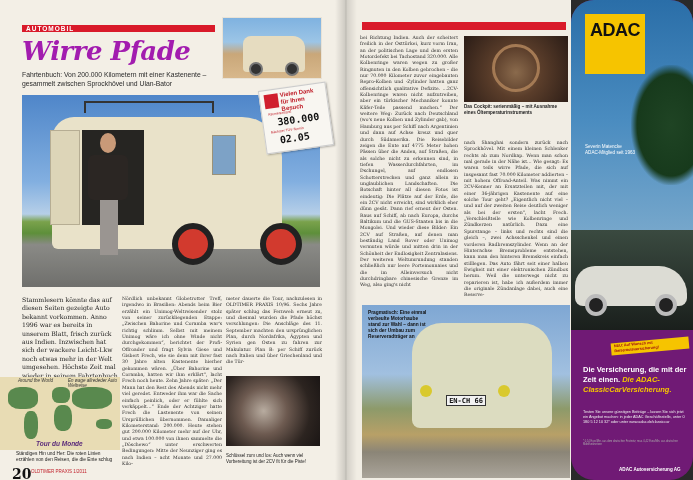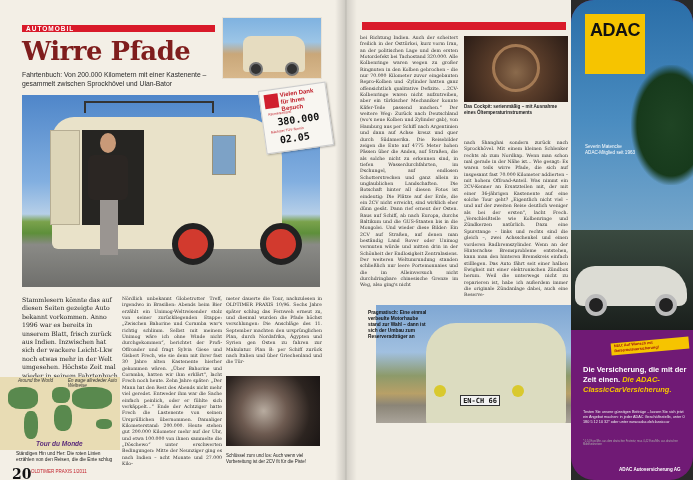--- a/index.html
+++ b/index.html
@@ -7,21 +7,21 @@
   body { position: relative; font-family: "Liberation Sans", sans-serif; }
 
   .page-left { position: absolute; left: 0; top: 0; width: 345px; height: 480px; background: #f3efe6; }
   .page-right { position: absolute; left: 345px; top: 0; width: 226px; height: 480px; background: #f1ede4; }
   .gutter { position: absolute; left: 335px; top: 0; width: 22px; height: 480px;
     background: linear-gradient(90deg, rgba(0,0,0,0) 0%, rgba(0,0,0,0.15) 45%, rgba(0,0,0,0.22) 50%, rgba(0,0,0,0.12) 55%, rgba(0,0,0,0) 100%); pointer-events:none; }
   .ad-page { position: absolute; left: 571px; top: 0; width: 122px; height: 480px; background: #701a75; overflow: hidden; border-radius: 23px; }
 
   .section-bar { position: absolute; left: 22px; top: 25px; width: 193px; height: 7px; background: #d91a2a; }
   .section-label { position: absolute; left: 26px; top: 24.5px; font-size: 6.5px; font-weight: bold; color: #ffffff; letter-spacing: 1px; }
-  .headline { position: absolute; left: 22px; top: 36px; font-family: "DejaVu Serif", serif; font-weight: bold; font-size: 26px; color: #7f1d1d; letter-spacing: -0.5px; }
+  .headline { position: absolute; left: 22px; top: 36px; font-family: "DejaVu Serif", serif; font-weight: bold; font-size: 26px; color: #a21caf; letter-spacing: -0.5px; font-style: italic; }
   .subhead { position: absolute; left: 22px; top: 70px; width: 200px; font-size: 6.8px; color: #2b2b2b; line-height: 9px; }
 
   .photo-top { position: absolute; left: 222px; top: 17px; width: 100px; height: 62px;
     background: linear-gradient(180deg, #7fb2e0 0%, #9cc5e6 40%, #c9a779 60%, #d8b88c 100%); border: 1px solid #e8e2d6; }
   .photo-top .van { position:absolute; left: 20px; top: 18px; width: 62px; height: 36px; background: #e6dcc0; border-radius: 8px 12px 4px 4px; }
   .photo-top .wheel { position:absolute; width: 14px; height: 14px; border-radius: 50%; background:#333; border: 2px solid #777; }
 
   .photo-main { position: absolute; left: 22px; top: 95px; width: 298px; height: 192px; overflow: hidden;
     background: linear-gradient(180deg, #4f86c9 0%, #82afe0 45%, #b6cfe8 62%, #7aa24c 66%, #5e8f3a 72%, #8a8a86 78%, #6f6f6c 100%); }
   .van-body { position: absolute; left: 30px; top: 22px; width: 230px; height: 132px; background: #e9e2c9; border-radius: 22px 40px 8px 6px; }
@@ -60,21 +60,21 @@
   .photo-engine { position: absolute; left: 226px; top: 376px; width: 94px; height: 70px; background: radial-gradient(circle at 40% 50%, #b8aca0 0%, #6d5a50 35%, #2c2420 70%, #1a1514 100%); }
   .engine-caption { position: absolute; left: 226px; top: 453px; width: 96px; font-size: 4.5px; line-height: 5.8px; color: #222; }
 
   .right-bar { position: absolute; left: 362px; top: 22px; width: 204px; height: 8px; background: #d91a2a; }
   .col.r1 { left: 360px; top: 35px; width: 98px; }
   .col.r2 { left: 464px; top: 140px; width: 104px; }
   .photo-cockpit { position: absolute; left: 464px; top: 36px; width: 104px; height: 66px; background: radial-gradient(circle at 50% 55%, #8a6a4c 0%, #5a3d2a 40%, #2a1c16 100%); }
   .photo-cockpit .ring { position: absolute; left: 28px; top: 8px; width: 48px; height: 48px; border-radius: 50%; border: 3px solid #a47a54; }
   .cockpit-caption { position: absolute; left: 464px; top: 104px; width: 104px; font-size: 4.6px; line-height: 6px; color: #222; font-weight: bold; }
 
-  .photo-van2 { position: absolute; left: 376px; top: 305px; width: 208px; height: 118px; overflow: hidden;
+  .photo-van2 { position: absolute; left: 362px; top: 305px; width: 208px; height: 173px; overflow: hidden;
     background: linear-gradient(180deg, #7fa7d3 0%, #a1c0e0 40%, #8d9a6a 60%, #b8a067 75%, #8b8577 85%, #aaa49a 100%); }
   .van2 { position: absolute; left: 50px; top: 18px; width: 140px; height: 105px; background: #dcdcc0; border-radius: 30px 30px 8px 8px; }
   .van2 .plate { position: absolute; left: 34px; top: 72px; width: 40px; height: 11px; background: #f2f2f2; border: 1px solid #333; font-family: "DejaVu Sans Mono", monospace; font-size: 7px; font-weight: bold; color: #111; text-align: center; line-height: 10px; }
   .van2 .lamp { position: absolute; width: 12px; height: 12px; border-radius: 50%; background: #d9c92e; }
   .van2-caption { position: absolute; left: 368px; top: 310px; width: 64px; font-size: 4.8px; line-height: 6px; color: #111; font-weight: bold; }
 
   .ad-sky { position: absolute; left: 0; top: 0; width: 122px; height: 240px; background: linear-gradient(180deg, #2a6ea8 0%, #4a8cc0 50%, #7aa9cc 100%); }
   .ad-tree { position: absolute; left: 60px; top: 65px; width: 80px; height: 120px; background: radial-gradient(ellipse at 50% 50%, #1f4424 0%, #173a1c 60%, rgba(0,0,0,0) 72%); }
   .adac-logo { position: absolute; left: 14px; top: 14px; width: 60px; height: 60px; background: #f6c400; }
   .adac-logo span { position: absolute; left: 5px; top: 6px; font-size: 18px; font-weight: bold; color: #111; letter-spacing: -0.5px; }

